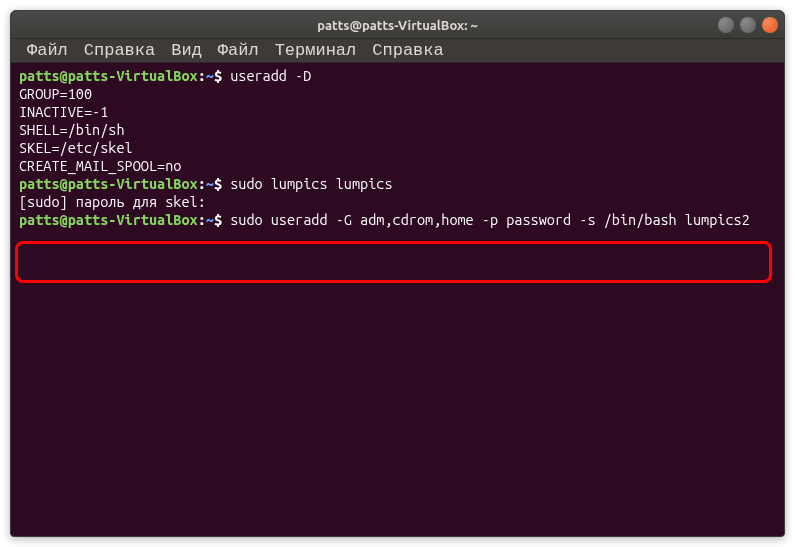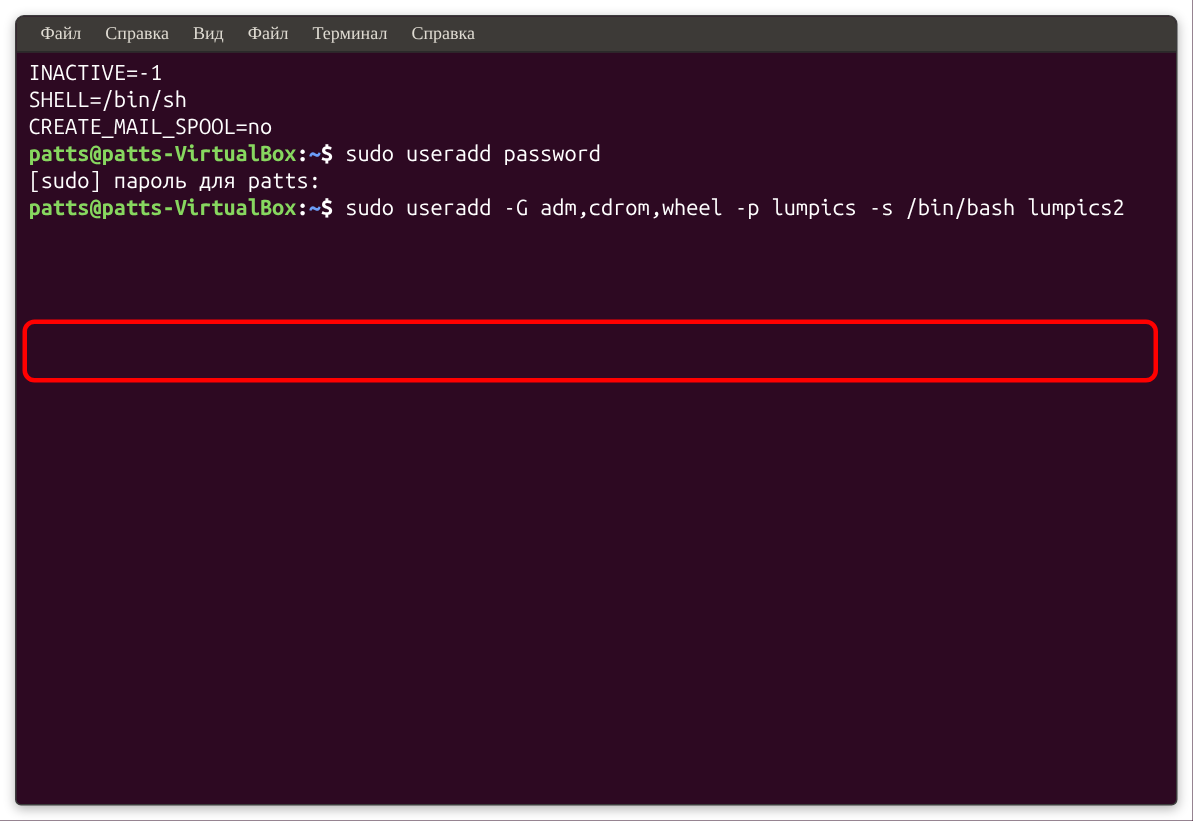--- a/index.html
+++ b/index.html
@@ -61,22 +61,22 @@
       height: 24px;
       background: #3d3a37;
       display: flex;
       align-items: center;
       padding: 0 8px;
       gap: 0;
       border-bottom: 1px solid #2a2a2a;
     }
     .menu-item {
       color: #dfdbd2;
-      font-family: Liberation Serif, serif;
-      font-size: 12px;
+      font-family: Liberation Mono, monospace;
+      font-size: 17px;
       padding: 2px 8px;
       cursor: pointer;
     }
     .terminal-content {
       padding: 4px 8px;
       font-size: 14.5px;
       line-height: 18px;
       color: #ffffff;
       font-family: "Ubuntu Mono", "DejaVu Sans Mono", monospace;
       position: relative;
@@ -97,30 +97,41 @@
     }
     .term-line {
       white-space: pre-wrap;
       word-break: break-all;
     }
   </style>
 </head>
 <body>
 
 <div class="window">
+  <div class="titlebar">
+    <span class="title">patts@patts-VirtualBox: ~</span>
+    <div class="window-controls">
+      <div class="win-btn win-min"></div>
+      <div class="win-btn win-max"></div>
+      <div class="win-btn win-close"></div>
+    </div>
+  </div>
   <div class="menubar">
     <span class="menu-item">Файл</span>
     <span class="menu-item">Справка</span>
     <span class="menu-item">Вид</span>
     <span class="menu-item">Файл</span>
     <span class="menu-item">Терминал</span>
     <span class="menu-item">Справка</span>
   </div>
   <div class="terminal-content">
+    <div class="term-line"><span class="prompt-user">patts@patts-VirtualBox</span><span class="prompt-colon">:</span><span class="prompt-path">~</span><span class="prompt-colon">$ </span><span class="output">useradd -D</span></div>
+    <div class="term-line output">GROUP=100</div>
     <div class="term-line output">INACTIVE=-1</div>
     <div class="term-line output">SHELL=/bin/sh</div>
+    <div class="term-line output">SKEL=/etc/skel</div>
     <div class="term-line output">CREATE_MAIL_SPOOL=no</div>
-    <div class="term-line"><span class="prompt-user">patts@patts-VirtualBox</span><span class="prompt-colon">:</span><span class="prompt-path">~</span><span class="prompt-colon">$ </span><span class="output">sudo useradd password</span></div>
-    <div class="term-line output">[sudo] пароль для patts:</div>
-    <div class="term-line"><span class="prompt-user">patts@patts-VirtualBox</span><span class="prompt-colon">:</span><span class="prompt-path">~</span><span class="prompt-colon">$ </span><span class="output">sudo useradd -G adm,cdrom,wheel -p lumpics -s /bin/bash lumpics2</span></div>
+    <div class="term-line"><span class="prompt-user">patts@patts-VirtualBox</span><span class="prompt-colon">:</span><span class="prompt-path">~</span><span class="prompt-colon">$ </span><span class="output">sudo lumpics lumpics</span></div>
+    <div class="term-line output">[sudo] пароль для skel:</div>
+    <div class="term-line"><span class="prompt-user">patts@patts-VirtualBox</span><span class="prompt-colon">:</span><span class="prompt-path">~</span><span class="prompt-colon">$ </span><span class="output">sudo useradd -G adm,cdrom,home -p password -s /bin/bash lumpics2</span></div>
     <div class="highlight-box"></div>
   </div>
 </div>
 
 </body></html>

